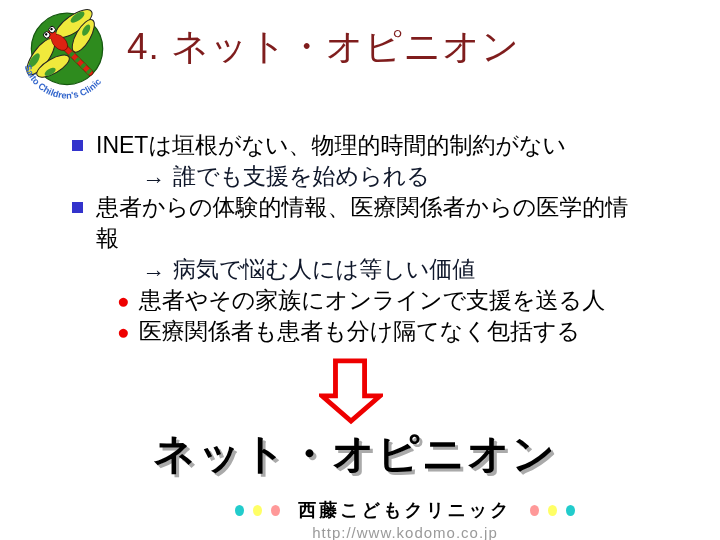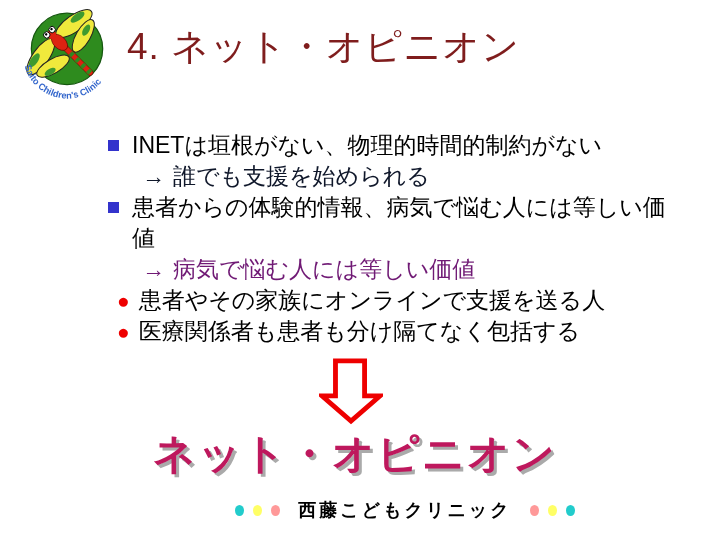--- a/index.html
+++ b/index.html
@@ -17,21 +17,21 @@
     position:absolute; left:127px; top:24px;
     font-size:37px; line-height:46px; color:#333399;
     letter-spacing:1px; white-space:nowrap;
   }
 
   
   .content {
     position:absolute; left:70px; top:130px; width:610px;
     font-size:23px; line-height:31px; color:#000000;
   }
-  .line-bullet { display:flex; align-items:flex-start;justify-content:flex-end; }
+  .line-bullet { display:flex; align-items:flex-start; }
   .square {
     flex:none; width:11px; height:11px; background:#3333CC;
     margin:10px 13px 0 2px;
   }
   .line-bullet .btext { width:548px; }
   .line-arrow { padding-left:72px; color:#006633; white-space:nowrap; }
   .line-arrow .aglyph { margin-right:8px; }
   .line-dot { padding-left:47px; color:#000000; white-space:nowrap; }
   .line-dot .dglyph { color:#EE0000; font-size:21px; margin-right:9px; }
 
@@ -112,48 +112,49 @@
       <span class="square" style="background: rgb(51, 51, 204);"></span>
       <span class="btext">INETは垣根がない、物理的時間的制約がない</span>
     </div>
 
     <div class="line-arrow" style="color: #0f172a;">
       <span class="aglyph">→</span><span>誰でも支援を始められる</span>
     </div>
 
     <div class="line-bullet">
       <span class="square" style="background: rgb(51, 51, 204);"></span>
-      <span class="btext">患者からの体験的情報、病気で悩む人には等しい価値</span>
+      <span class="btext">患者からの体験的情報、医療関係者からの医学的情報</span>
     </div>
 
-    <div class="line-arrow" style="color: #701a75;">
+    <div class="line-arrow" style="color: #0f172a;">
       <span class="aglyph">→</span><span>病気で悩む人には等しい価値</span>
     </div>
 
     <div class="line-dot">
       <span class="dglyph" style="color: rgb(238, 0, 0);">●</span><span>患者やその家族にオンラインで支援を送る人</span>
     </div>
 
     <div class="line-dot">
       <span class="dglyph" style="color: rgb(238, 0, 0);">●</span><span>医療関係者も患者も分け隔てなく包括する</span>
     </div>
 
   </div>
 
   <svg class="big-arrow" viewBox="0 0 66 68">
     <polygon points="17,3 47,3 47,39 63,39 33,65 3,39 17,39" fill="#FFFFFF" stroke="#EE0000" stroke-width="5" stroke-linejoin="miter"></polygon>
   </svg>
 
-  <div class="net-opinion" style="color: #be185d;">ネット・オピニオン</div>
+  <div class="net-opinion" style="color: #000000;">ネット・オピニオン</div>
 
   <div class="footer">
     <div class="footer-row1">
       <span class="fdot" style="background: rgb(34, 204, 204);"></span>
       <span class="fdot" style="background: rgb(255, 255, 102);"></span>
       <span class="fdot" style="background: rgb(255, 153, 153);"></span>
       <span class="clinic-name">西藤こどもクリニック</span>
       <span class="fdot" style="background: rgb(255, 153, 153);"></span>
       <span class="fdot" style="background: rgb(255, 255, 102);"></span>
       <span class="fdot" style="background: rgb(34, 204, 204);"></span>
     </div>
+    <div class="clinic-url" style="color: rgb(154, 154, 154);">http://www.kodomo.co.jp</div>
   </div>
 
 </div>
 
 </body></html>

